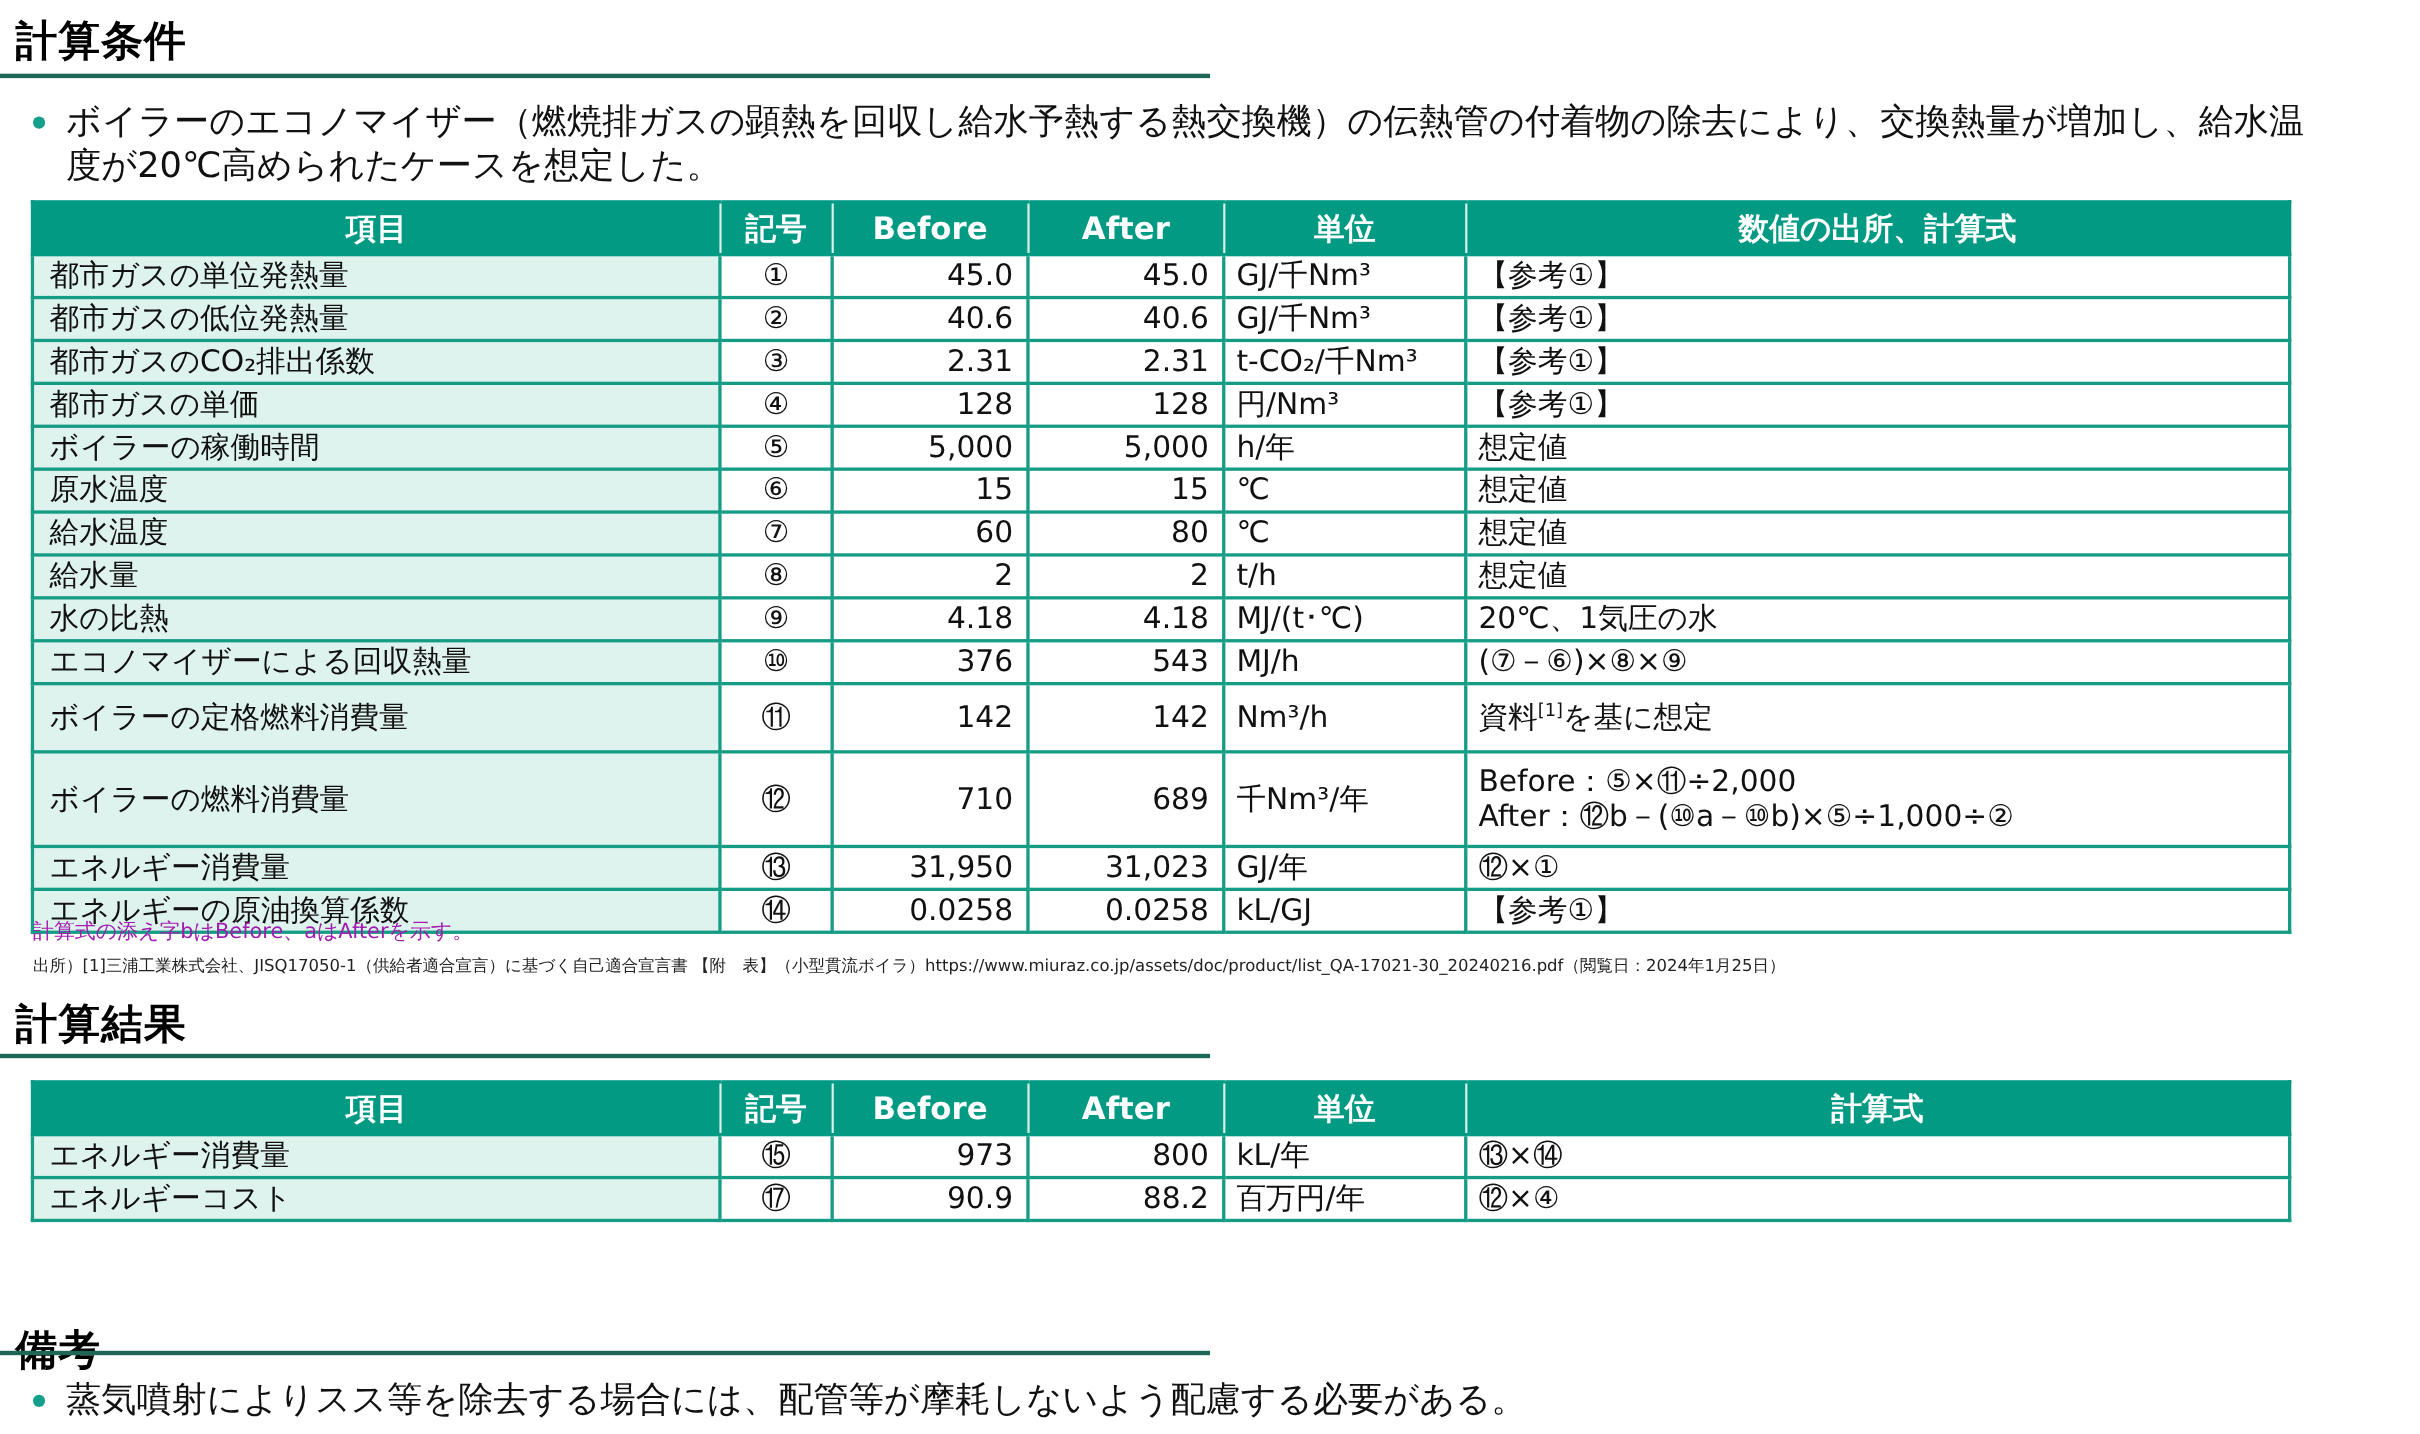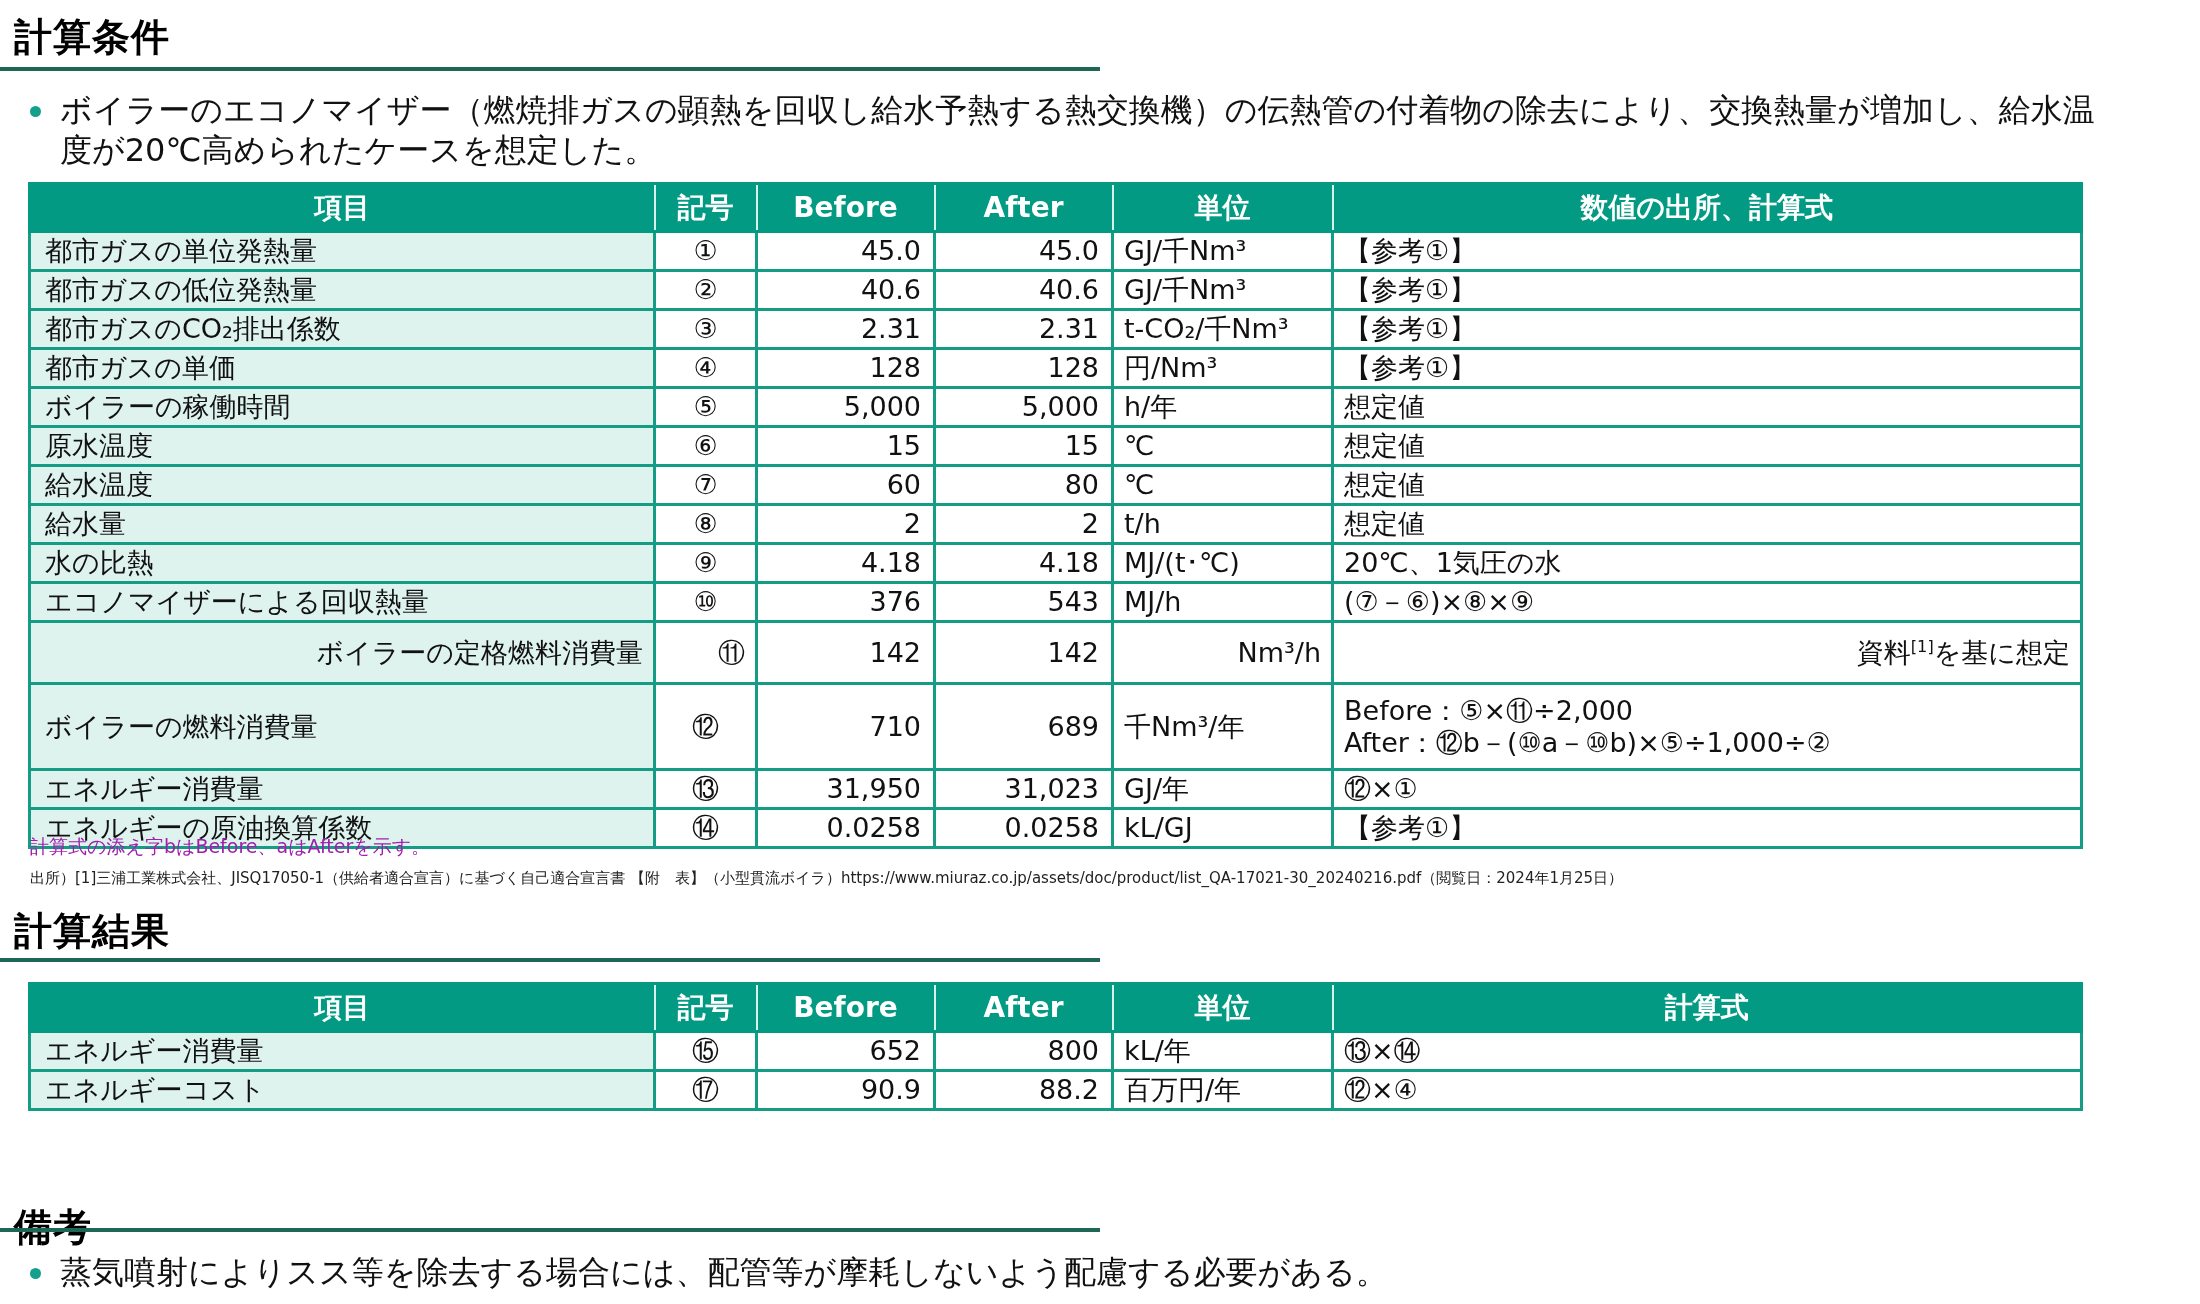--- a/index.html
+++ b/index.html
@@ -32,21 +32,21 @@
     }
     table.data th:first-child { border-left: 3px solid #039a84; }
     table.data th:last-child { border-right: 3px solid #039a84; }
     table.data td {
       border: 3px solid #159c85; padding: 0 10px; height: 39px; white-space: nowrap;
       background: #fff; color: #111; line-height: 1.15;
     }
     table.data td.item { background: #dff3ee; padding-left: 14px; }
     table.data td.sym { text-align: center; }
     table.data td.num { text-align: right; padding-right: 12px; margin-left: 46px; }
-    table.data tr.tall td { height: 62px; text-align: right; }
+    table.data tr.tall td { height: 62px; }
     table.data tr.xtall td { height: 86px; }
     sup { font-size: 0.6em; vertical-align: 0.6em; line-height: 0; }
 
     .note { position: absolute; left: 30px; font-size: 19px; color: #a21caf; }
     .source { position: absolute; left: 30px; font-size: 15px; color: #222; white-space: nowrap; }
   </style>
 </head>
 <body>
 
 <div class="section-heading" style="top:18px;">計算条件</div>
@@ -217,21 +217,21 @@
       <th>Before</th>
       <th>After</th>
       <th>単位</th>
       <th>計算式</th>
     </tr>
   </thead>
   <tbody>
     <tr>
       <td class="item">エネルギー消費量</td>
       <td class="sym">⑮</td>
-      <td class="num">652</td>
+      <td class="num">973</td>
       <td class="num">800</td>
       <td>kL/年</td>
       <td>⑬×⑭</td>
     </tr>
     <tr>
       <td class="item">エネルギーコスト</td>
       <td class="sym">⑰</td>
       <td class="num">90.9</td>
       <td class="num">88.2</td>
       <td>百万円/年</td>

